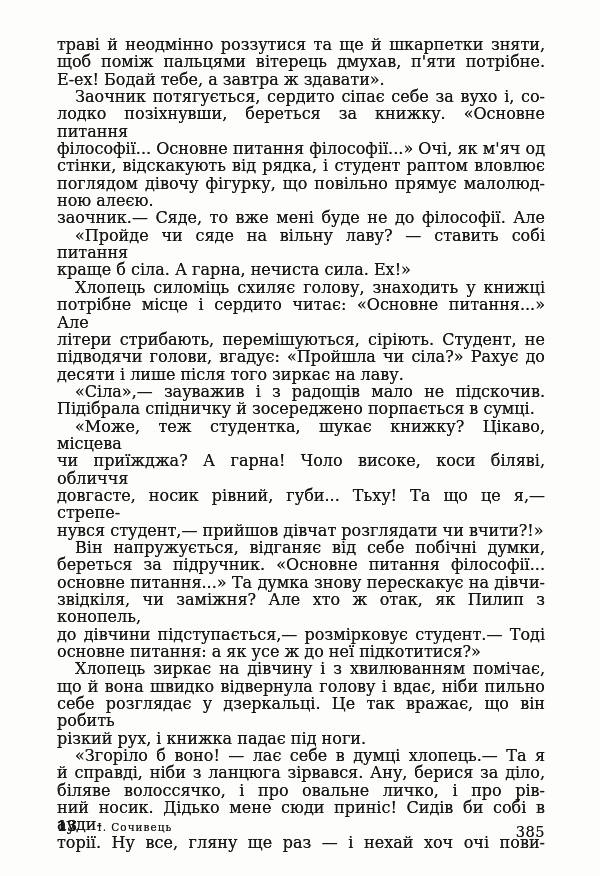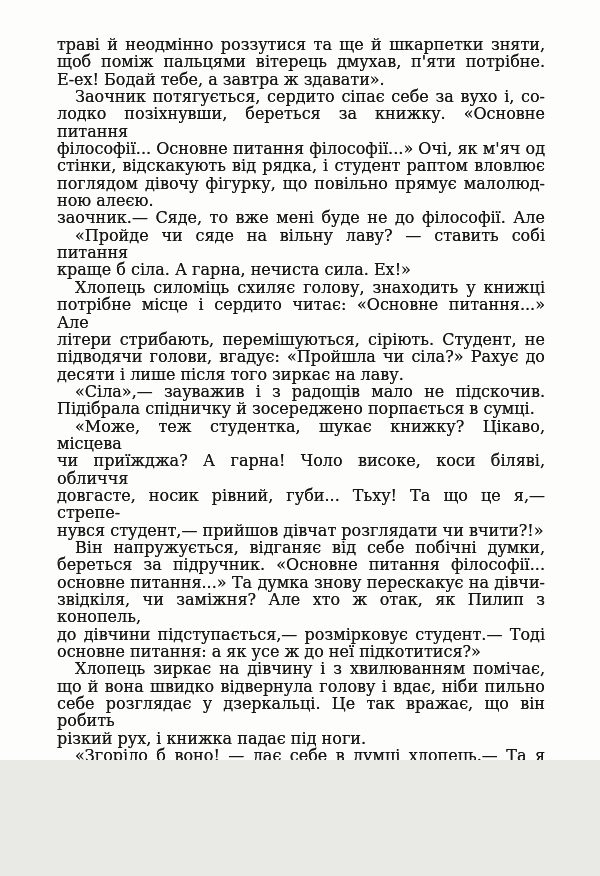--- a/index.html
+++ b/index.html
@@ -3,21 +3,21 @@
 <meta charset="utf-8">
 <style>
   html, body {
     margin: 0;
     padding: 0;
     background: #e9e9e6;
   }
   .page {
     position: relative;
     width: 600px;
-    height: 760px;
+    height: 876px;
     background: var(--paper, #fdfdfb);
     overflow: hidden;
     font-family: "DejaVu Serif", "Liberation Serif", serif;
     color: var(--ink, #161616);
   }
   .text-block {
     position: absolute;
     left: 57px;
     top: 36px;
     width: 488px;

